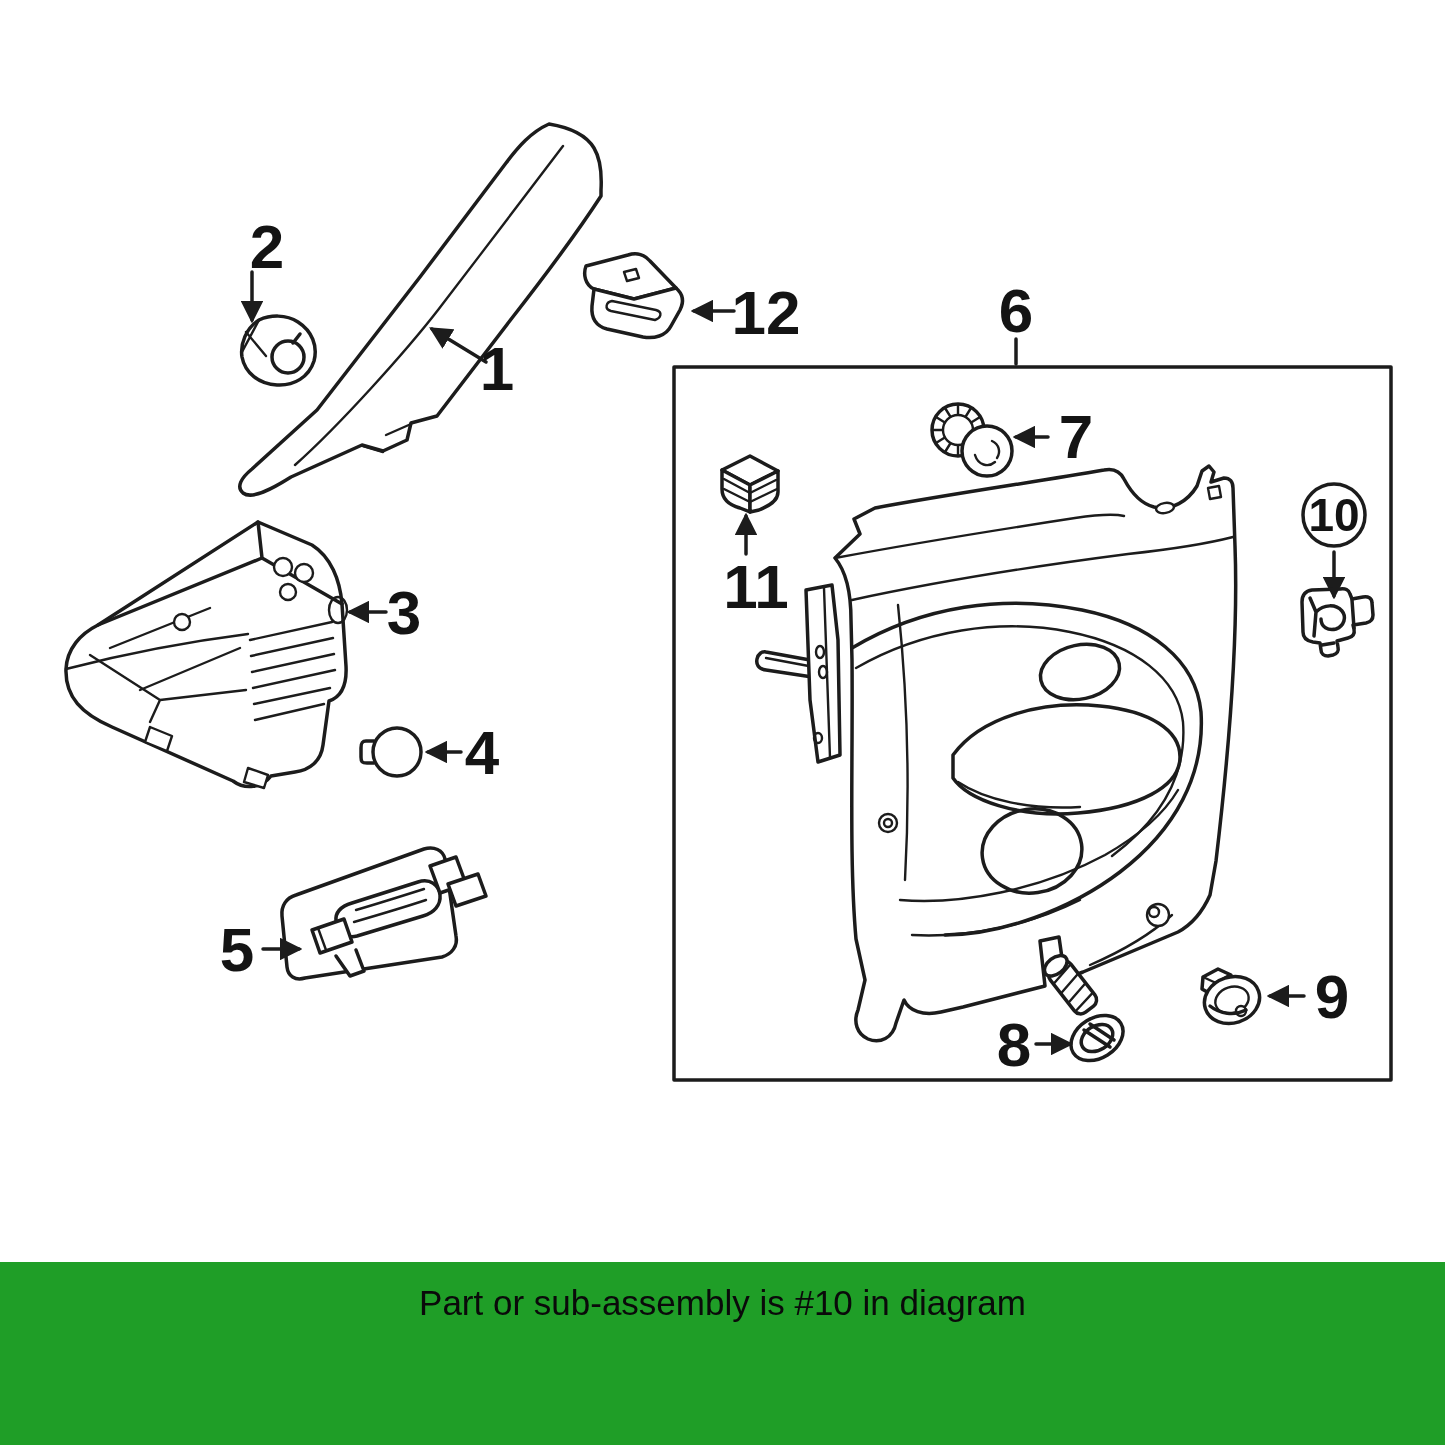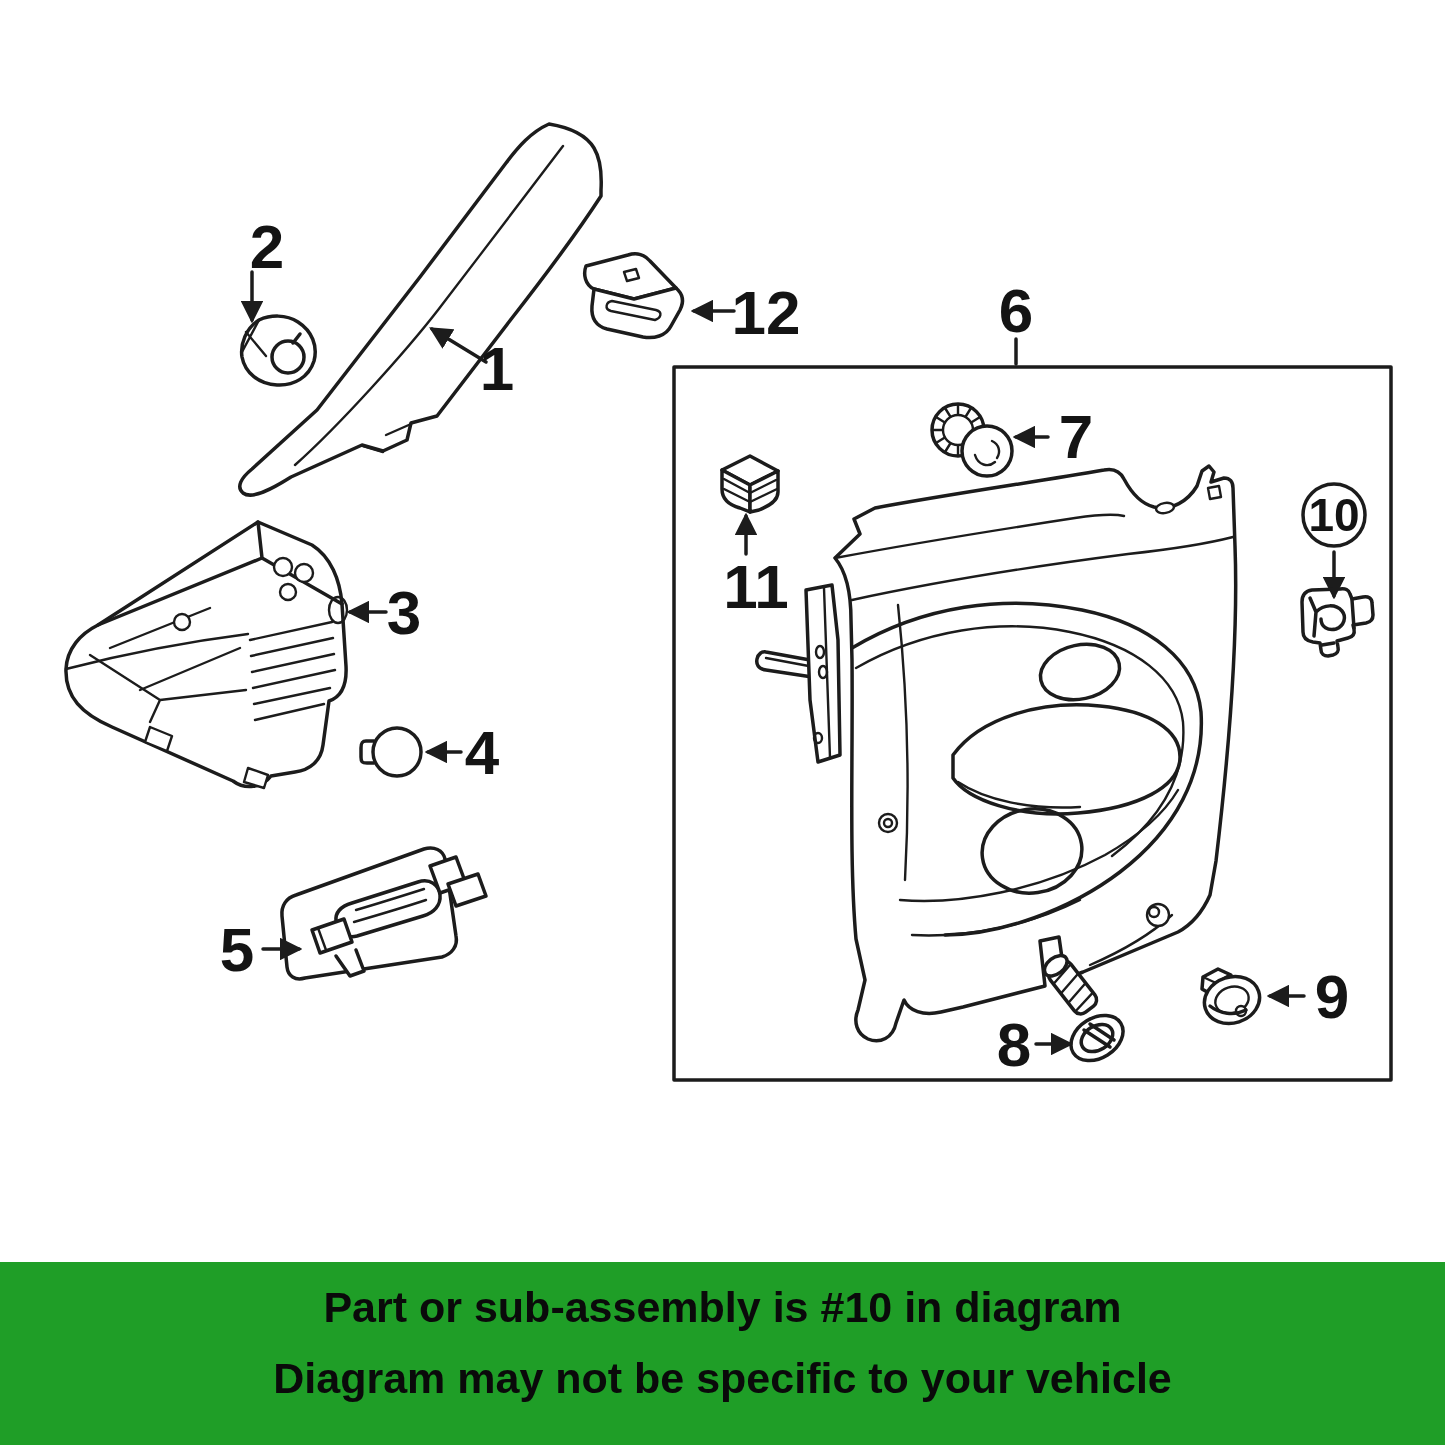--- a/index.html
+++ b/index.html
@@ -10,21 +10,21 @@
     stroke:#1c1c1c; stroke-width:3.5; fill:none; stroke-linejoin:round; stroke-linecap:round;}
   svg .fw{fill:#ffffff;}
   svg .thin{stroke-width:2.4;}
   svg text.callout{font-family:"Liberation Sans",sans-serif;font-weight:bold;font-size:62px;
     fill:#141414;stroke:none;text-anchor:middle;}
   svg text.badge{font-family:"Liberation Sans",sans-serif;font-weight:bold;font-size:46px;
     fill:#141414;stroke:none;text-anchor:middle;}
   .banner{position:absolute;left:0;top:1262px;width:1445px;height:183px;
     display:flex;flex-direction:column;align-items:center;justify-content:flex-start;
     padding-top:22px;box-sizing:border-box;gap:24px;}
-  .banner .bline{font-weight:bold;font-size:43px;line-height:1.1;letter-spacing:0px;}
+  .banner .bline{font-weight:normal;font-size:35px;line-height:1.1;letter-spacing:0px;}
 </style>
 </head>
 <body>
 
 <div class="stage">
 
 <svg width="1445" height="1262" viewBox="0 0 1445 1262">
   <defs>
     <marker id="ah" viewBox="0 0 10 10" refX="8.5" refY="5" markerWidth="6.5" markerHeight="6.5" orient="auto-start-reverse">
       <path d="M0,0 L10,5 L0,10 Z" style="fill:#1c1c1c;stroke:none"></path>
@@ -185,16 +185,15 @@
   <text class="callout" x="1016" y="332">6</text>
   <text class="callout" x="1076" y="458">7</text>
   <text class="callout" x="1014" y="1066">8</text>
   <text class="callout" x="1332" y="1018">9</text>
   <text class="callout" x="756" y="608">11</text>
   <text class="callout" x="766" y="334">12</text>
 </svg>
 
 <div class="banner" style="background-color: rgb(31, 158, 39); color: rgb(10, 10, 10);">
   <div class="bline">Part or sub-assembly is #10 in diagram</div>
-  <div class="bline">Diagram may not be specific to your vehicle</div>
 </div>
 
 </div>
 
 </body></html>

